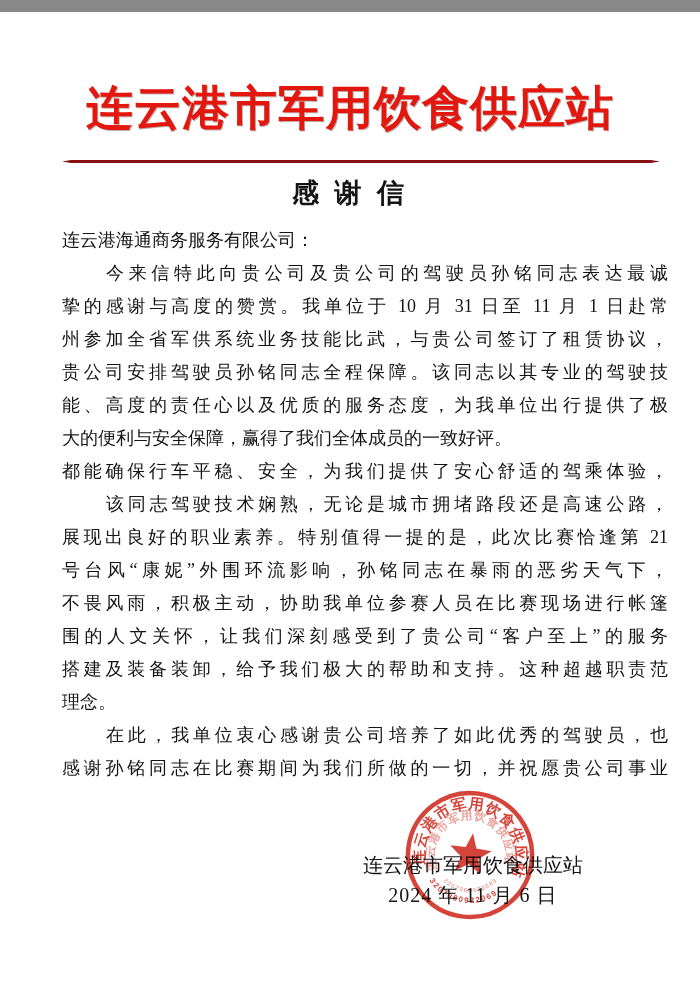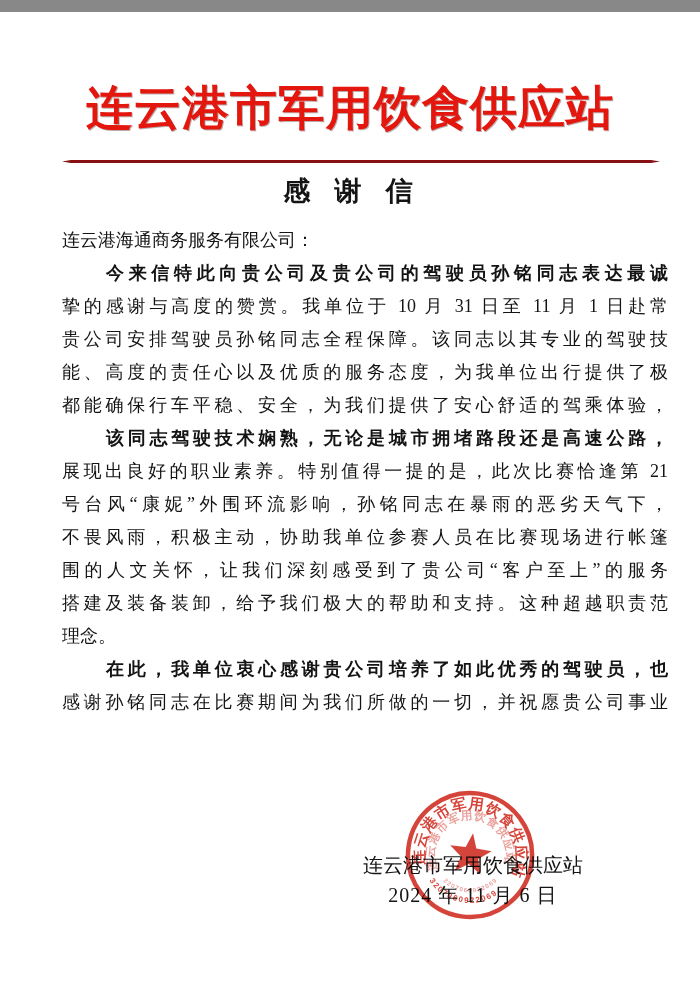--- a/index.html
+++ b/index.html
@@ -26,42 +26,42 @@
   }
   .masthead-rule{
     position:absolute;top:148px;left:62px;width:598px;height:3px;
     background:var(--rule-red,#861012);
     clip-path:polygon(0 50%,1.5% 0,98.5% 0,100% 50%,98.5% 100%,1.5% 100%);
   }
   
   .title{
     position:absolute;top:164px;left:0;width:100%;margin:0;
     text-align:center;
-    font-family:Liberation Mono, monospace;
+    font-family:Liberation Sans, sans-serif;
     font-weight:bold;font-size:27px;line-height:34px;
     letter-spacing:4px;
     color:var(--ink,#141414);
     white-space:nowrap;
   }
   
   .body{
     position:absolute;top:212px;left:62px;width:606px;
     font-size:18px;
   }
   .line{
     height:33px;line-height:33px;
     white-space:nowrap;
   }
   .line.j{
     white-space:normal;
     text-align:justify;
     text-align-last:justify;
     text-justify:inter-character;
   }
-  .line.ind{text-indent:44px;font-weight:bold;}
+  .line.ind{text-indent:44px;}
   
   .sig{
     position:absolute;top:838px;left:323px;width:300px;
     text-align:center;font-size:20px;
   }
   .sig-org{height:30px;line-height:30px;white-space:nowrap;}
   .sig-date{height:30px;line-height:30px;white-space:nowrap;letter-spacing:1px;}
   
   .stamp{
     position:absolute;left:390px;top:763px;width:160px;height:160px;
@@ -89,22 +89,24 @@
   <div class="masthead">连云港市军用饮食供应站</div>
 
   <div class="masthead-rule"></div>
 
   <h1 class="title">感 谢 信</h1>
 
   <div class="body">
       <div class="line">连云港海通商务服务有限公司：</div>
       <div class="line j ind">今来信特此向贵公司及贵公司的驾驶员孙铭同志表达最诚</div>
       <div class="line j">挚的感谢与高度的赞赏。我单位于 10 月 31 日至 11 月 1 日赴常</div>
+      <div class="line j">州参加全省军供系统业务技能比武，与贵公司签订了租赁协议，</div>
       <div class="line j">贵公司安排驾驶员孙铭同志全程保障。该同志以其专业的驾驶技</div>
       <div class="line j">能、高度的责任心以及优质的服务态度，为我单位出行提供了极</div>
+      <div class="line">大的便利与安全保障，赢得了我们全体成员的一致好评。</div>
       <div class="line j">都能确保行车平稳、安全，为我们提供了安心舒适的驾乘体验，</div>
       <div class="line j ind">该同志驾驶技术娴熟，无论是城市拥堵路段还是高速公路，</div>
       <div class="line j">展现出良好的职业素养。特别值得一提的是，此次比赛恰逢第 21</div>
       <div class="line j">号台风“康妮”外围环流影响，孙铭同志在暴雨的恶劣天气下，</div>
       <div class="line j">不畏风雨，积极主动，协助我单位参赛人员在比赛现场进行帐篷</div>
       <div class="line j">围的人文关怀，让我们深刻感受到了贵公司“客户至上”的服务</div>
       <div class="line j">搭建及装备装卸，给予我们极大的帮助和支持。这种超越职责范</div>
       <div class="line">理念。</div>
       <div class="line j ind">在此，我单位衷心感谢贵公司培养了如此优秀的驾驶员，也</div>
       <div class="line j">感谢孙铭同志在比赛期间为我们所做的一切，并祝愿贵公司事业</div>

